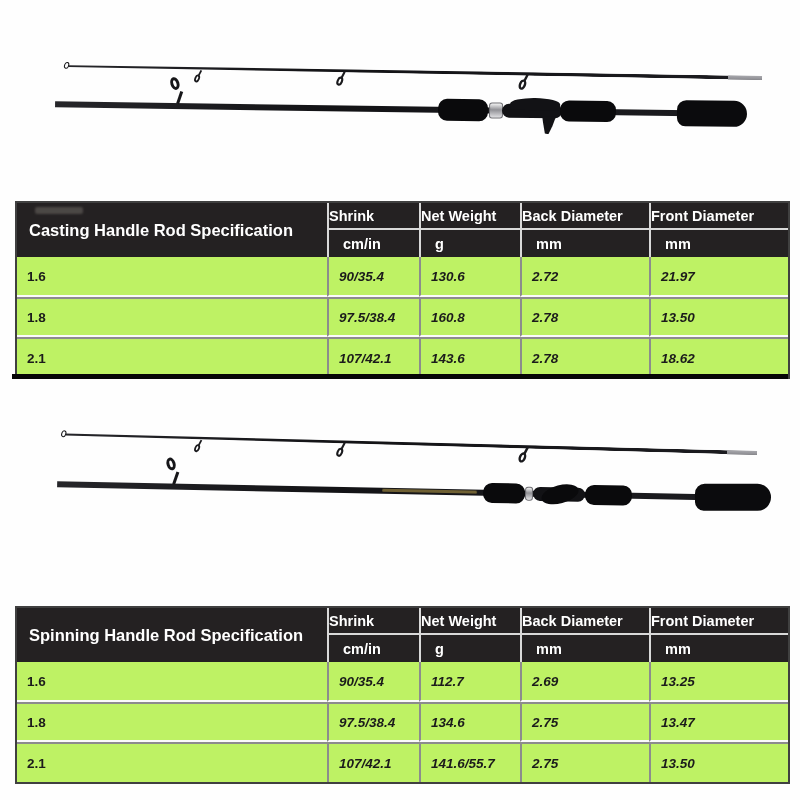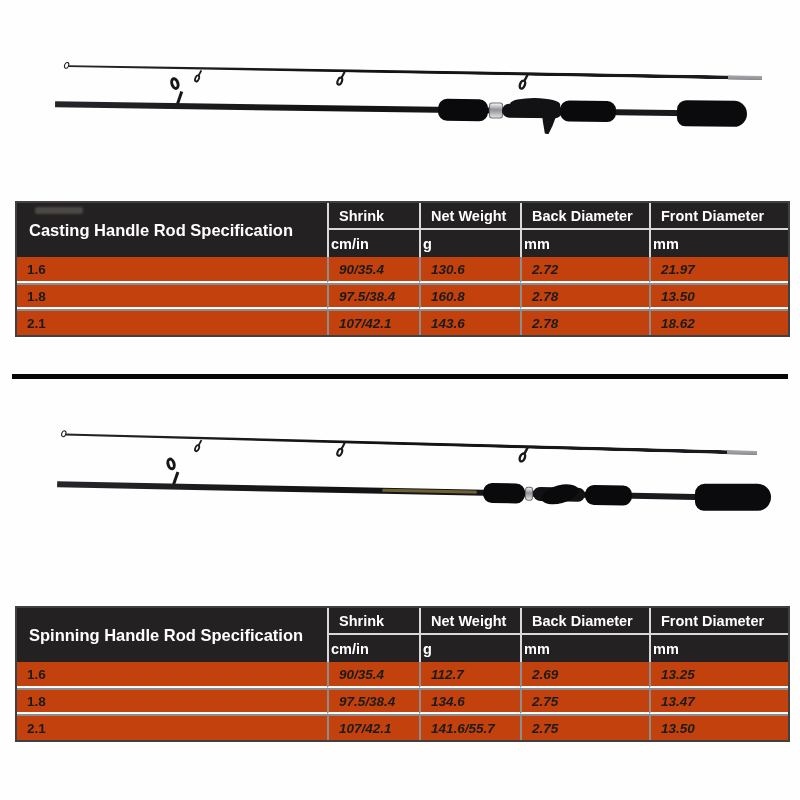--- a/index.html
+++ b/index.html
@@ -53,27 +53,27 @@
   .spec-wrap { position:absolute; left:15px; width:771px; }
   #table-casting  { top:172px; }
   #table-spinning { top:577px; }
 
   table.spec { border-collapse:separate; border-spacing:0; table-layout:fixed;
                width:771px; border:2px solid #404040;margin-top:29px; }
   col.c1{width:310px;} col.c2{width:92px;} col.c3{width:101px;} col.c4{width:129px;} col.c5{width:139px;}
 
   thead th { background:#242122; color:#ffffff; text-align:left; font-weight:bold; }
   th.title-cell { font-size:16.5px; padding-left:12px; position:relative; }
-  th.col-label  { font-size:14.5px; height:27px; padding-left:10px;
+  th.col-label  { font-size:14.5px; height:27px; 
                   border-left:2px solid #d9d9d9; border-bottom:2px solid #d9d9d9; }
-  th.col-unit   { font-size:14.5px; height:27px; padding-left:2px;
+  th.col-unit   { font-size:14.5px; height:27px; padding-left:14px;
                   border-left:2px solid #d9d9d9; }
 
-  tbody td { background:#c2410c; color:#1b1b1b; font-weight:bold; font-size:13.5px;
-             height:26px; padding-left:10px; vertical-align:middle;
+  tbody td { background:#bef264; color:#1b1b1b; font-weight:bold; font-size:13.5px;
+             height:40px; padding-left:10px; vertical-align:middle;
              border-top:2px solid #8c8c8c; border-bottom:2px solid #fbfbfb; }
   tbody td + td { border-left:2px solid #8c8c8c;font-style:italic; }
   tbody tr:first-child td { border-top:0; }
   tbody tr:last-child td { border-bottom:0; }
 
   .wm-smudge { position:absolute; left:18px; top:4px; width:48px; height:7px;
                background:rgba(132,126,120,.42); filter:blur(1px); border-radius:2px; }
 </style>
 </head>
 <body>

